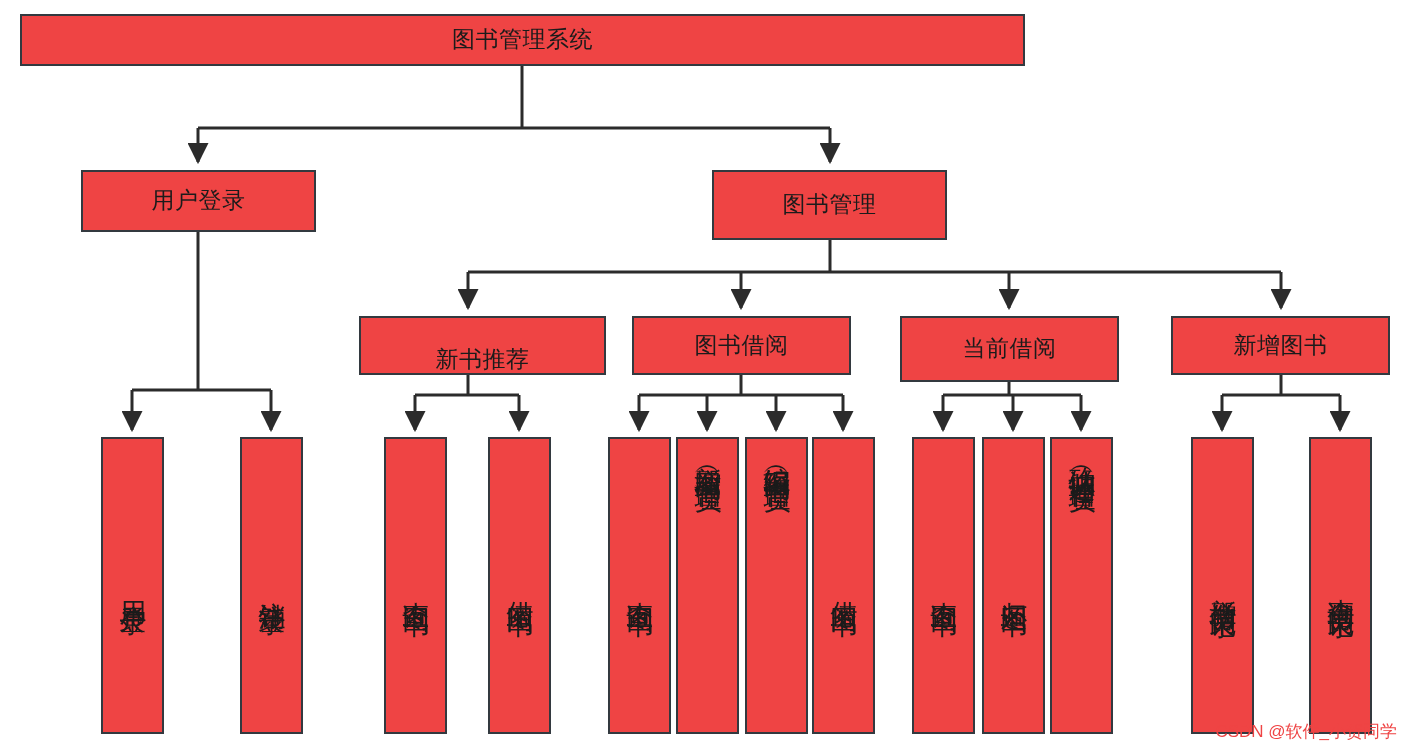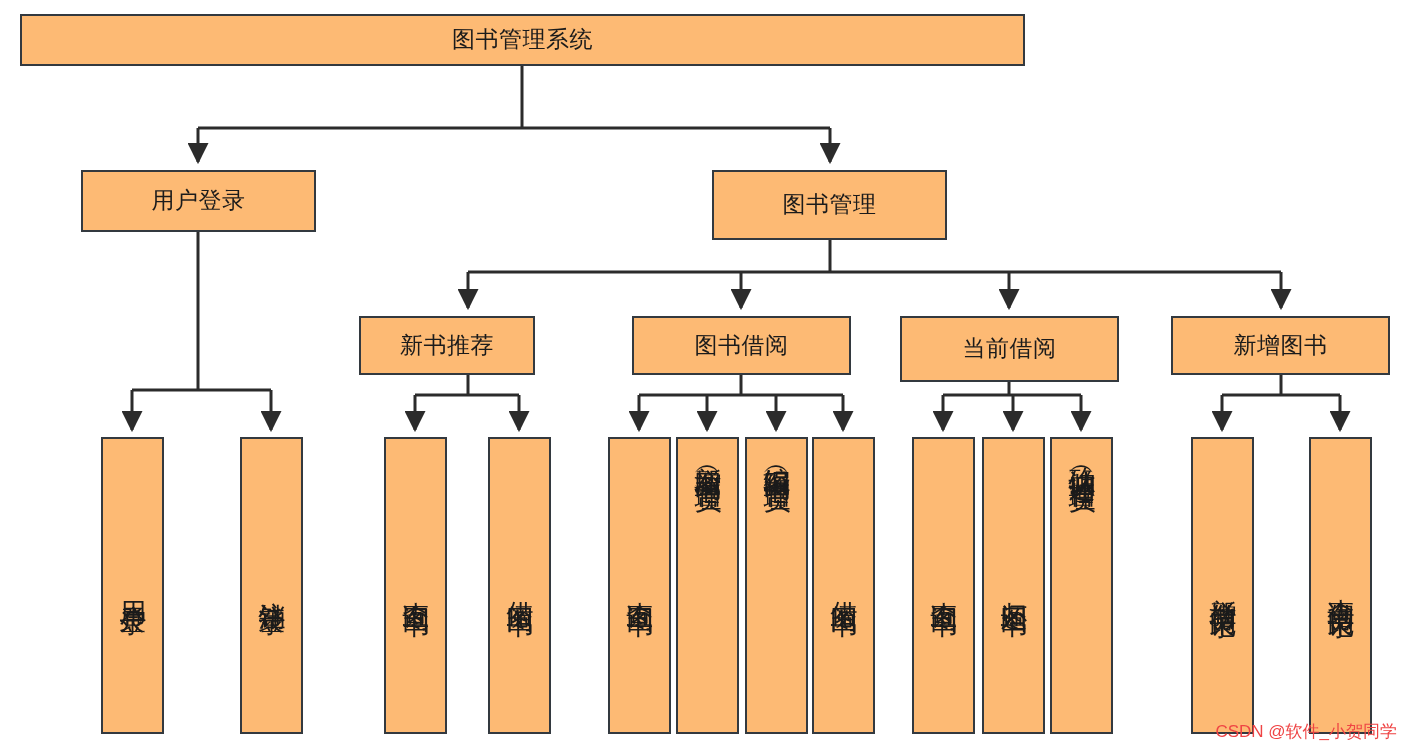--- a/index.html
+++ b/index.html
@@ -21,21 +21,21 @@
     position: absolute;
     left: 0;
     top: 0;
     width: 1405px;
     height: 747px;
     pointer-events: none;
   }
   .node {
     position: absolute;
     box-sizing: border-box;
-    background: #fdba74;
+    background: #ef4444;
     border: 2px solid #33393f;
     display: flex;
     align-items: center;
     justify-content: center;
     color: #1b1b1b;
     z-index: 2;
   }
   .node .lbl {
     display: block;
     line-height: 1.18;
@@ -131,21 +131,21 @@
     <span class="lbl">图书管理系统</span>
   </div>
 
   <div class="node horiz" style="left:81px; top:170px; width:235px; height:62px;">
     <span class="lbl">用户登录</span>
   </div>
   <div class="node horiz" style="left:712px; top:170px; width:235px; height:70px;">
     <span class="lbl">图书管理</span>
   </div>
 
-  <div class="node horiz" style="left:359px; top:316px; width:176px; height:59px;">
+  <div class="node horiz" style="left:359px; top:316px; width:247px; height:59px;align-items:flex-end;">
     <span class="lbl">新书推荐</span>
   </div>
   <div class="node horiz" style="left:632px; top:316px; width:219px; height:59px;">
     <span class="lbl">图书借阅</span>
   </div>
   <div class="node horiz" style="left:900px; top:316px; width:219px; height:66px;">
     <span class="lbl">当前借阅</span>
   </div>
   <div class="node horiz" style="left:1171px; top:316px; width:219px; height:59px;">
     <span class="lbl">新增图书</span>

